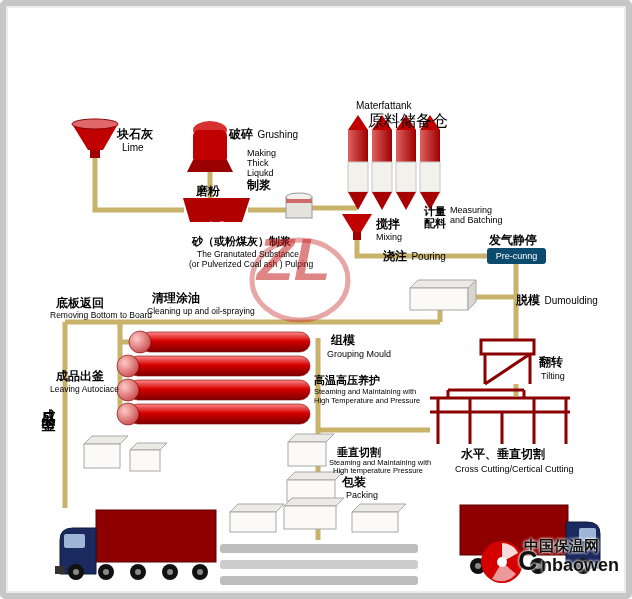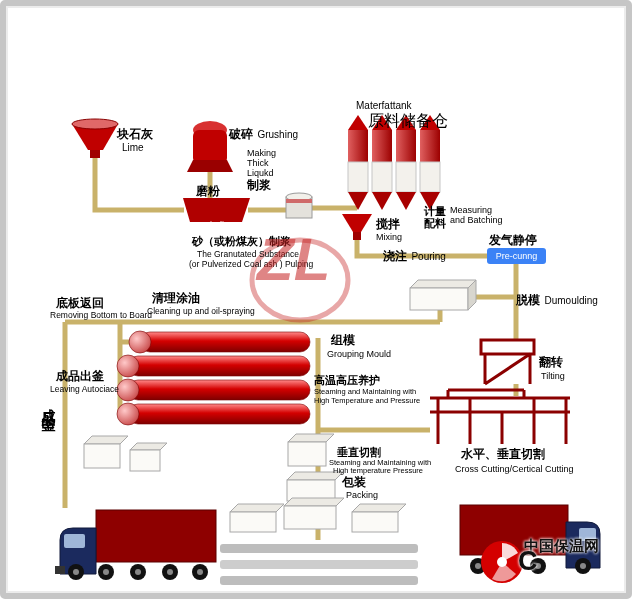--- a/index.html
+++ b/index.html
@@ -10,21 +10,21 @@
   .lbl{position:absolute;color:#000;line-height:1.12;white-space:nowrap;z-index:40;}
   .zh{font-weight:bold;font-size:12px;}
   .zh11{font-weight:bold;font-size:11px;}
   .en{font-size:10px;}
   .en9{font-size:9px;}
   .en8{font-size:8.5px;}
   .en7{font-size:7.5px;}
   .inline span{vertical-align:baseline;}
   #title{position:absolute;top:34px;left:0;width:100%;text-align:center;
          font-size:30px;font-weight:bold;letter-spacing:6px;color:#000;z-index:40;}
-  #precure-box{position:absolute;left:487px;top:248px;width:59px;height:16px;background:#3b82f6;
+  #precure-box{position:absolute;left:487px;top:248px;width:59px;height:16px;background:#0c4a6e;
          border-radius:3px;color:#fff;font-size:9px;text-align:center;line-height:16px;z-index:35;}
   #grinding-white{position:absolute;left:200px;top:204px;color:#fff;font-size:9px;z-index:35;margin-top:16px;}
   #vert-leaving{position:absolute;left:40px;top:398px;writing-mode:vertical-rl;text-orientation:upright;
          font-size:14px;font-weight:bold;letter-spacing:3px;z-index:40;}
   .wm{position:absolute;color:#c52222;z-index:45;}
   #wm-zl{left:257px;top:225px;font-size:60px;font-weight:bold;font-style:italic;opacity:.55;}
   #wm-name{left:272px;top:312px;font-size:30px;font-weight:bold;opacity:.5;letter-spacing:16px;}
   .wmtxt{position:absolute;z-index:55;color:#111;font-weight:bold;text-shadow:0 0 3px #fff,0 0 3px #fff;}
   #wm-site-zh{left:524px;top:537px;font-size:15px;}
   #wm-initial{left:518px;top:546px;font-size:27px;}
@@ -311,15 +311,16 @@
   <div class="lbl en7" style="left:329px;top:459px">Steaming and Maintaining with</div>
   <div class="lbl en7" style="left:333px;top:467px">High temperature Pressure</div>
 
   <div class="lbl zh" style="left:342px;top:476px">包装</div>
   <div class="lbl en9" style="left:346px;top:490px">Packing</div>
 
   <div class="wm" id="wm-zl">ZL</div>
 
   <div class="wmtxt" id="wm-site-zh">中国保温网</div>
   <div class="wmtxt" id="wm-initial">C</div>
+  <div class="wmtxt" id="wm-site-en">nbaowen</div>
 
   <div class="frame"></div>
 </div>
 
 </body></html>

